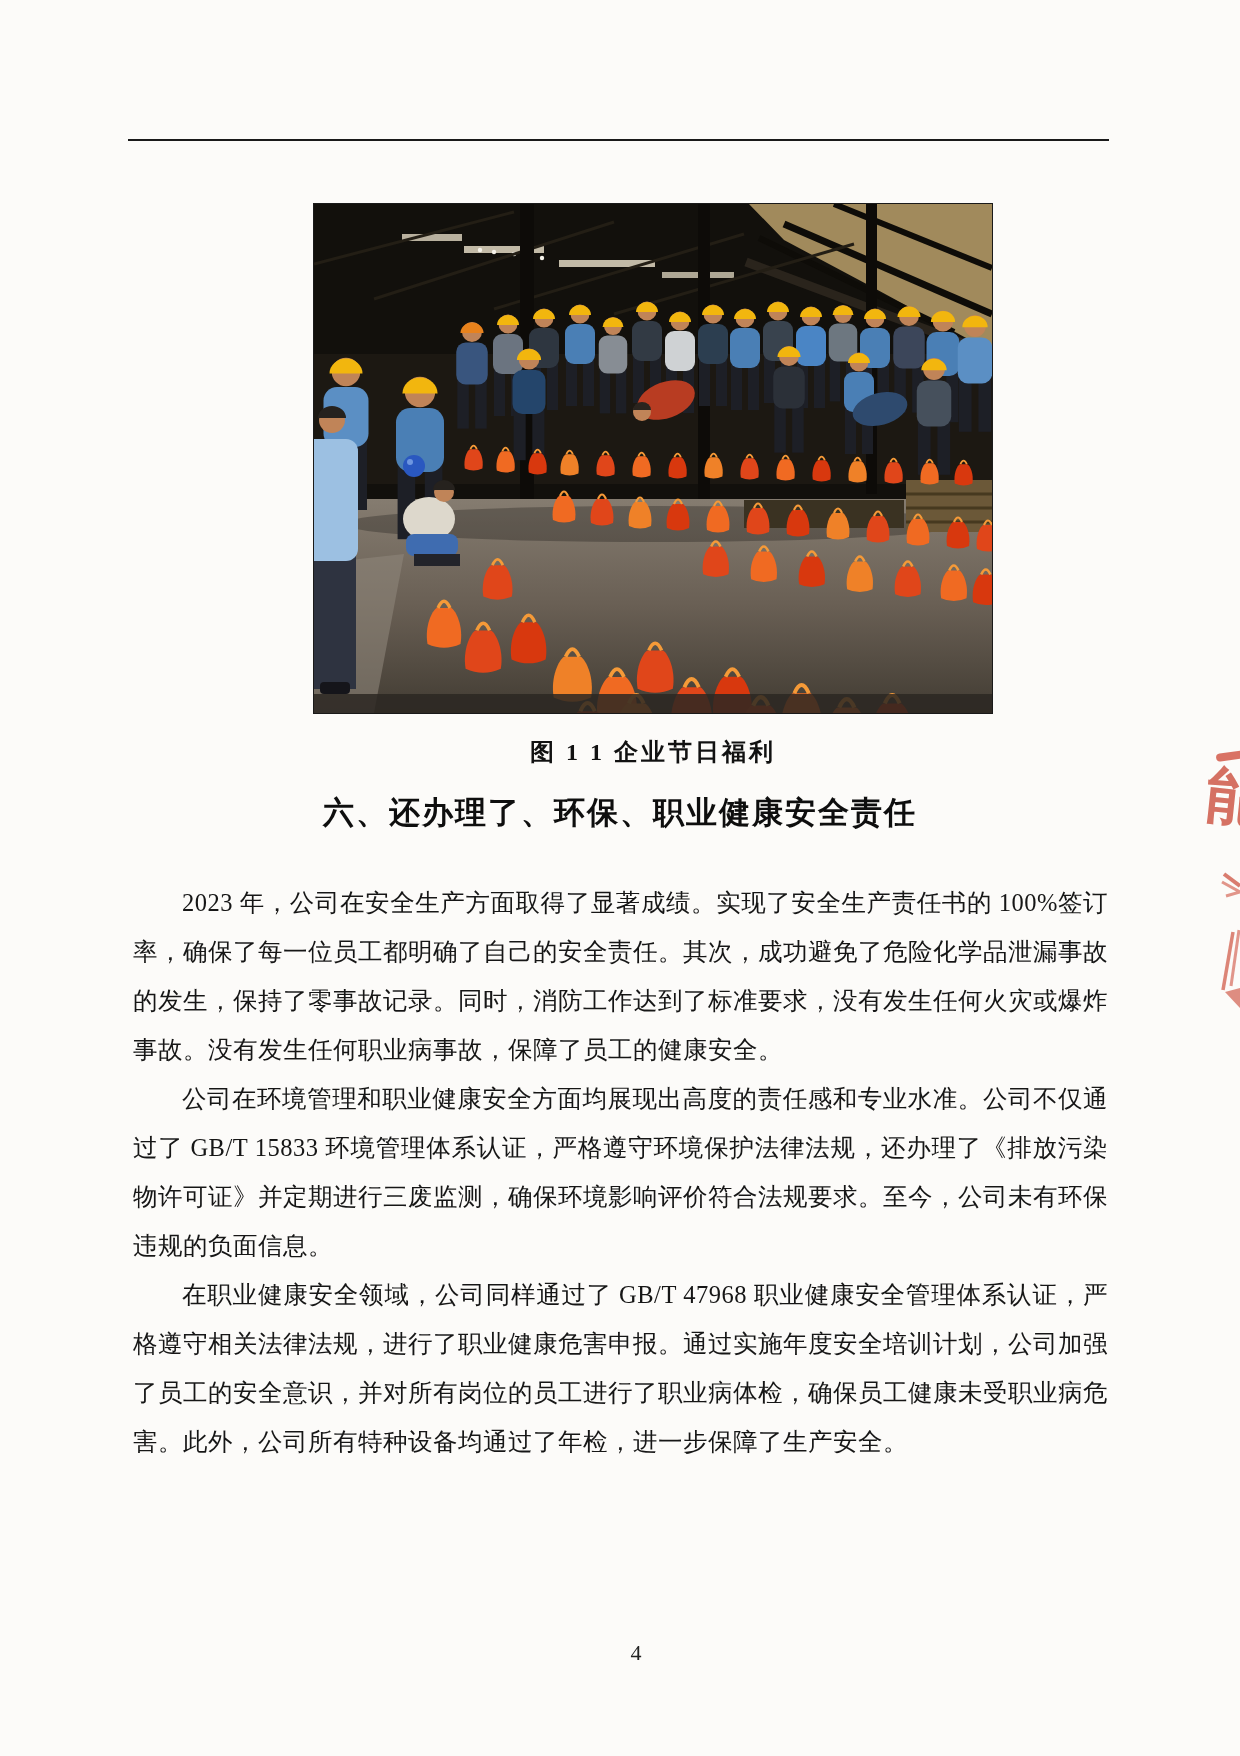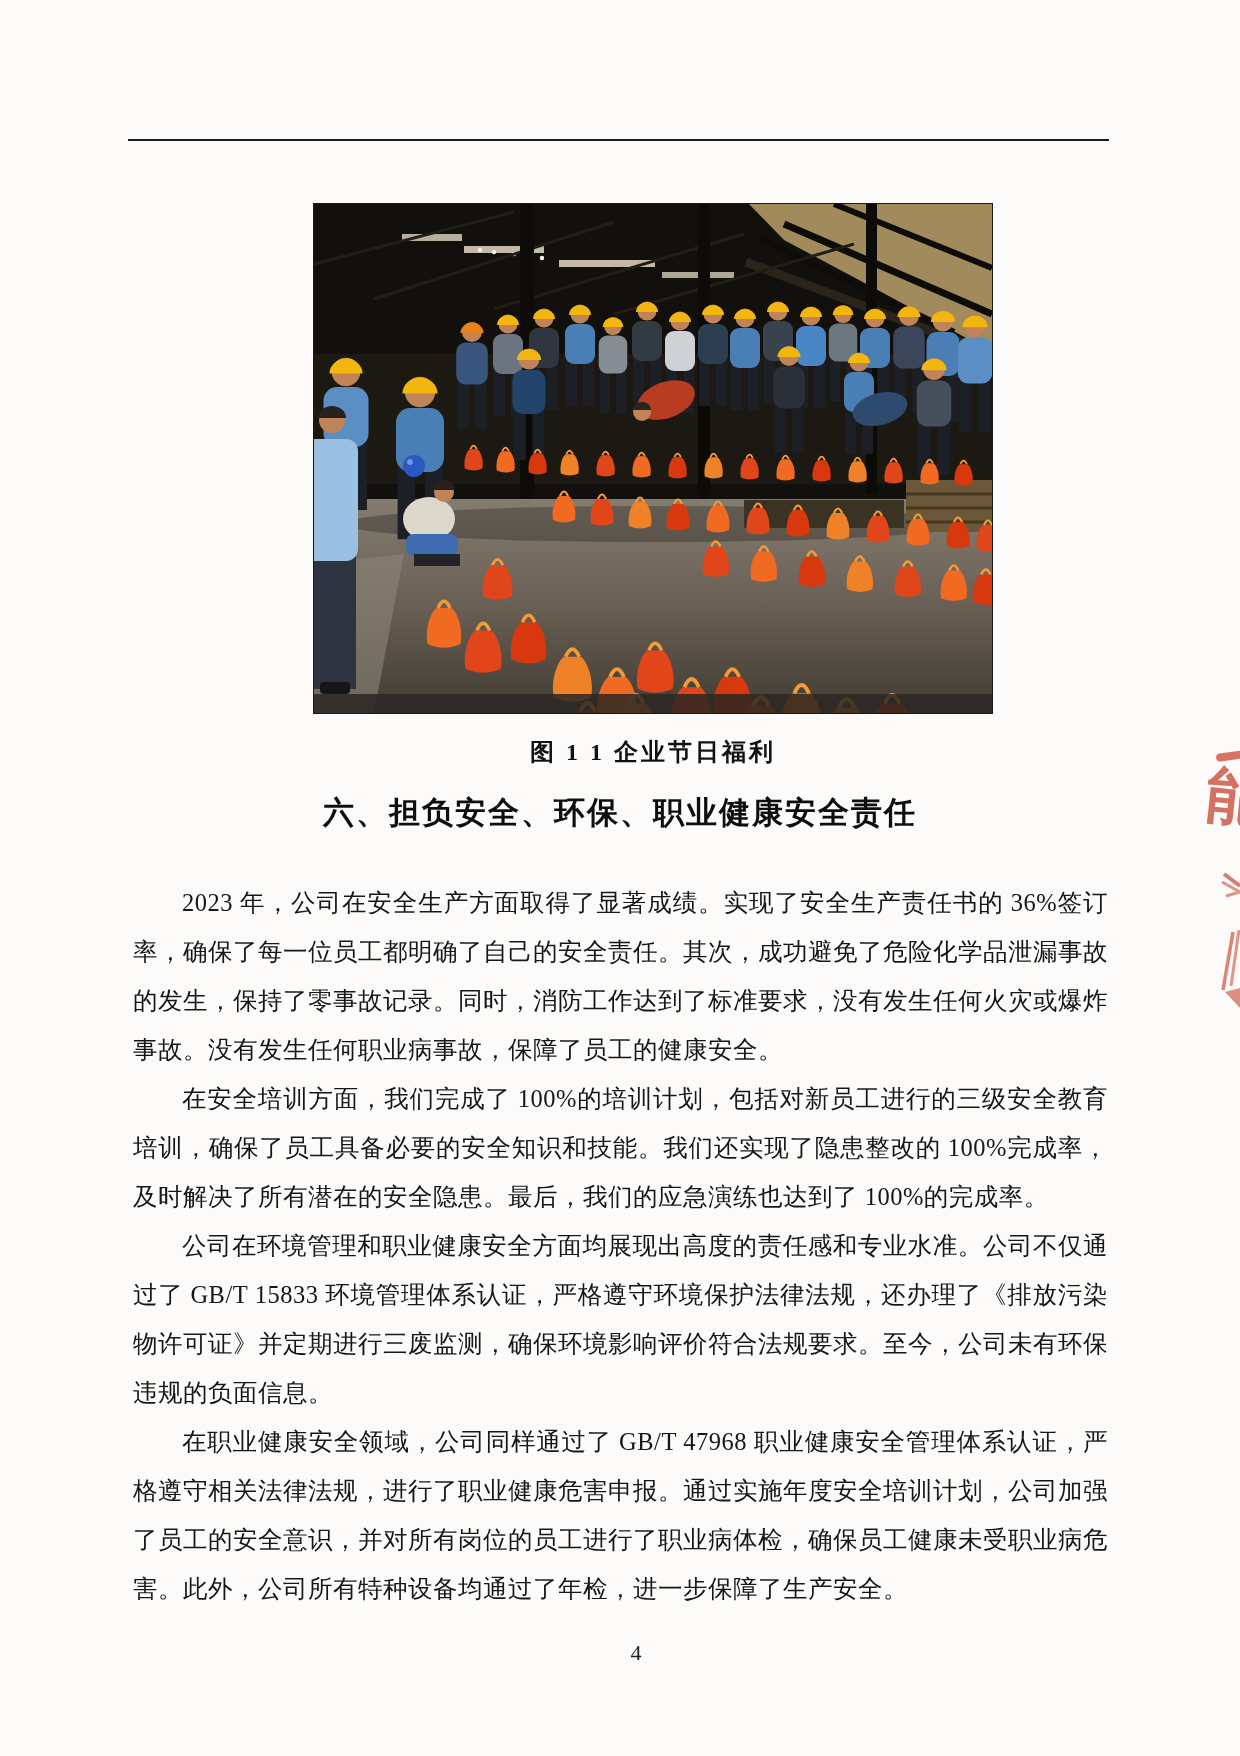--- a/index.html
+++ b/index.html
@@ -209,25 +209,24 @@
       <circle cx="18" cy="216" r="13" fill="#c08458"></circle>
       <path d="M4,214 a14,12 0 0 1 28,0 Z" fill="#26221e"></path>
       <rect x="6" y="478" width="30" height="12" rx="4" fill="#15151a"></rect>
 
       <rect x="0" y="490" width="678" height="19" fill="#2b2722" opacity="0.85"></rect>
     </svg>
   </div>
 
   <div class="caption">图 1 1 企业节日福利</div>
 
-  <div class="heading">六、担负安全、环保、职业健康安全责任</div>
+  <div class="heading">六、还办理了、环保、职业健康安全责任</div>
 
   <div class="body-text">
-    <p>2023 年，公司在安全生产方面取得了显著成绩。实现了安全生产责任书的 36%签订率，确保了每一位员工都明确了自己的安全责任。其次，成功避免了危险化学品泄漏事故的发生，保持了零事故记录。同时，消防工作达到了标准要求，没有发生任何火灾或爆炸事故。没有发生任何职业病事故，保障了员工的健康安全。</p>
-    <p>在安全培训方面，我们完成了 100%的培训计划，包括对新员工进行的三级安全教育培训，确保了员工具备必要的安全知识和技能。我们还实现了隐患整改的 100%完成率，及时解决了所有潜在的安全隐患。最后，我们的应急演练也达到了 100%的完成率。</p>
+    <p>2023 年，公司在安全生产方面取得了显著成绩。实现了安全生产责任书的 100%签订率，确保了每一位员工都明确了自己的安全责任。其次，成功避免了危险化学品泄漏事故的发生，保持了零事故记录。同时，消防工作达到了标准要求，没有发生任何火灾或爆炸事故。没有发生任何职业病事故，保障了员工的健康安全。</p>
     <p>公司在环境管理和职业健康安全方面均展现出高度的责任感和专业水准。公司不仅通过了 GB/T 15833 环境管理体系认证，严格遵守环境保护法律法规，还办理了《排放污染物许可证》并定期进行三废监测，确保环境影响评价符合法规要求。至今，公司未有环保违规的负面信息。</p>
     <p>在职业健康安全领域，公司同样通过了 GB/T 47968 职业健康安全管理体系认证，严格遵守相关法律法规，进行了职业健康危害申报。通过实施年度安全培训计划，公司加强了员工的安全意识，并对所有岗位的员工进行了职业病体检，确保员工健康未受职业病危害。此外，公司所有特种设备均通过了年检，进一步保障了生产安全。</p>
   </div>
 
   <div class="stamp">
     <div class="dash"></div>
     <div class="glyph">能</div>
     <svg width="40" height="190" viewBox="0 0 40 190">
       <path d="M24,44 L40,56" stroke="rgba(206,82,64,0.75)" stroke-width="4" fill="none"></path>
       <path d="M22,52 L40,62 L26,66" stroke="rgba(206,82,64,0.6)" stroke-width="3" fill="none"></path>

